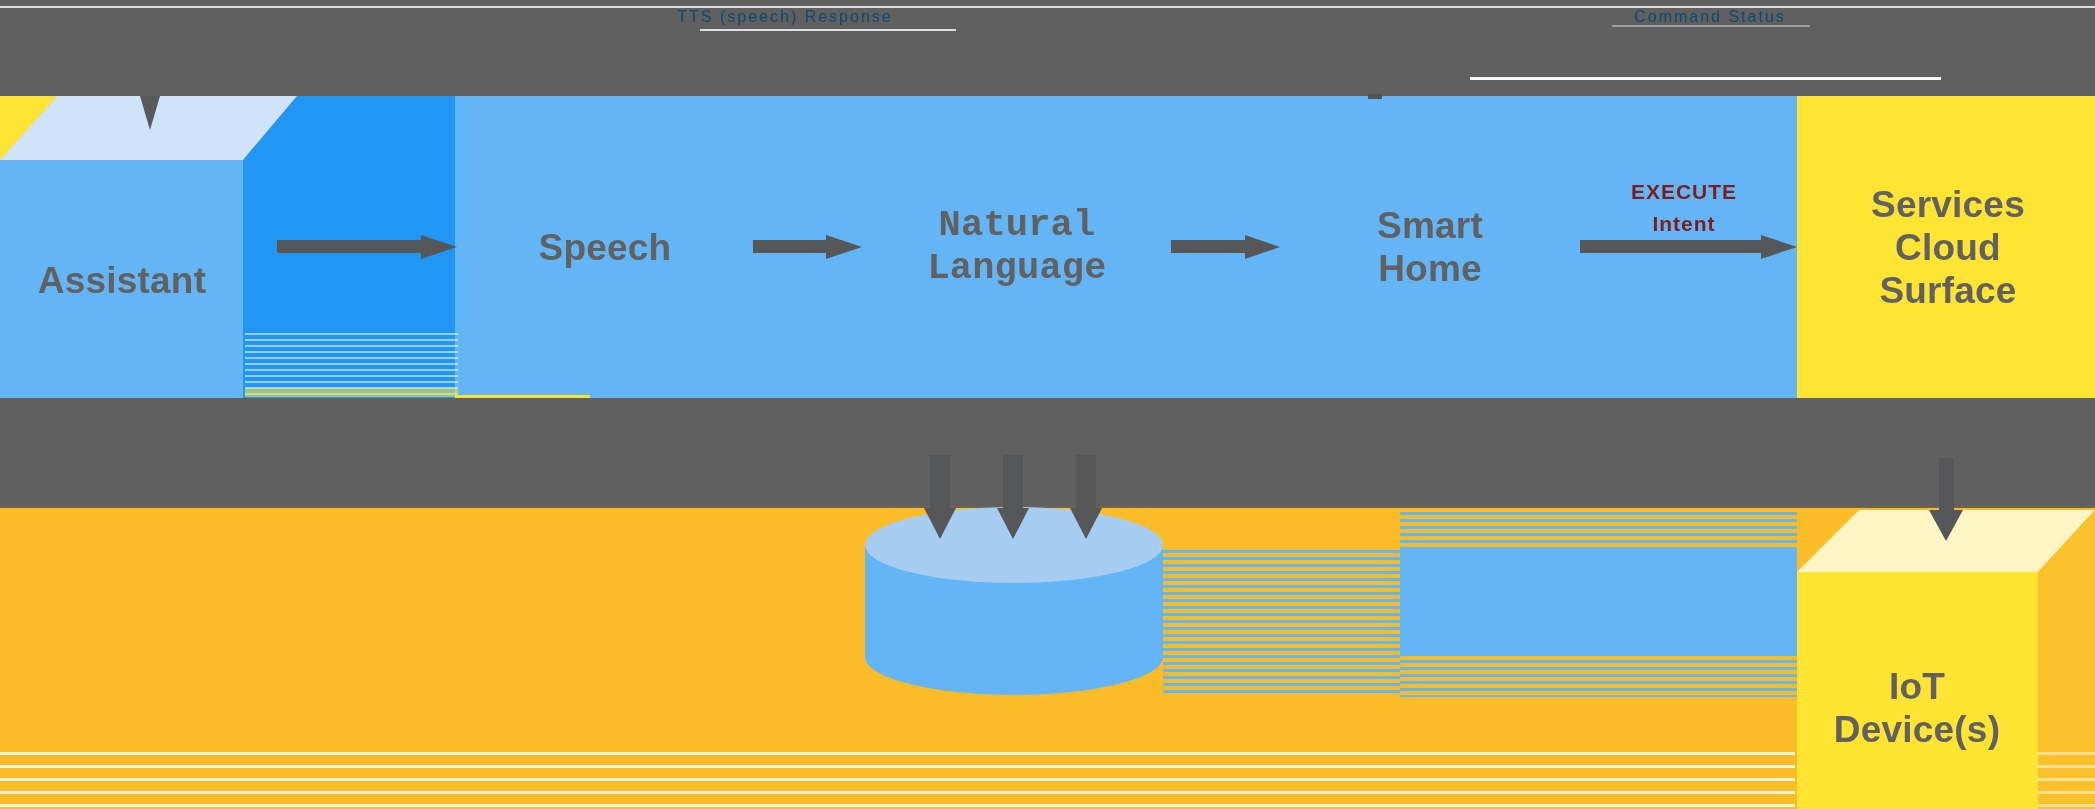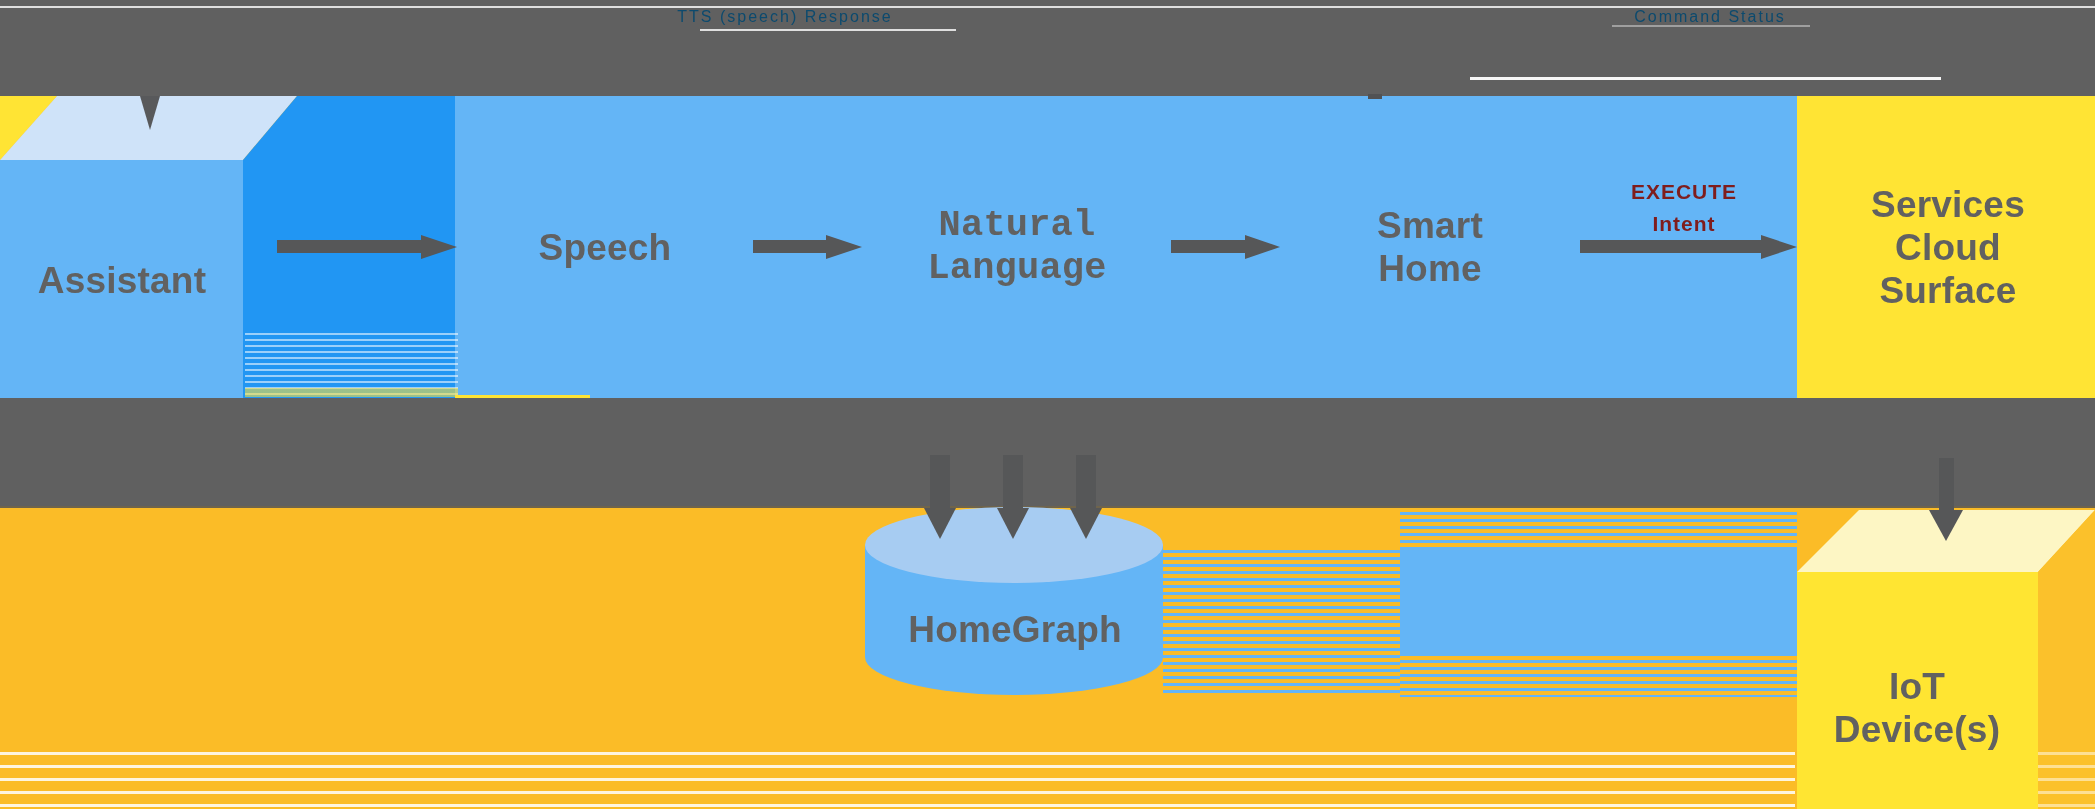--- a/index.html
+++ b/index.html
@@ -198,23 +198,20 @@
   </div>
   <div class="label pos-smart">
     <div>Smart</div>
     <div>Home</div>
   </div>
   <div class="label pos-partner">
     <div>Services</div>
     <div>Cloud</div>
     <div>Surface</div>
   </div>
-  <div class="label pos-homegraph">
-    <div>HomeGraph</div>
-  </div>
   <div class="label pos-iot">
     <div>IoT</div>
     <div>Device(s)</div>
   </div>
 
   <div class="band-label pos-tts">TTS (speech) Response</div>
   <div class="band-label pos-command">Command Status</div>
   <div class="edge-label pos-execute">
     <div>EXECUTE</div>
     <div>Intent</div>

